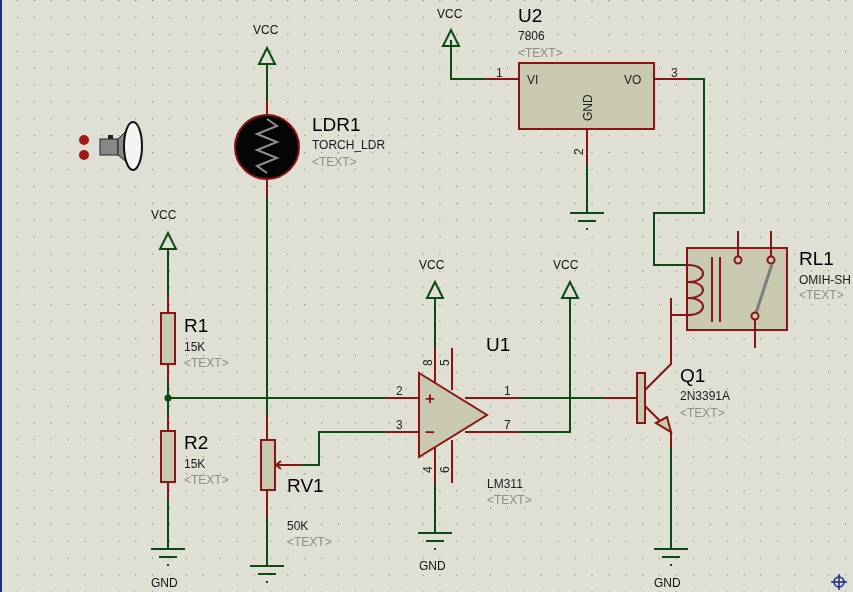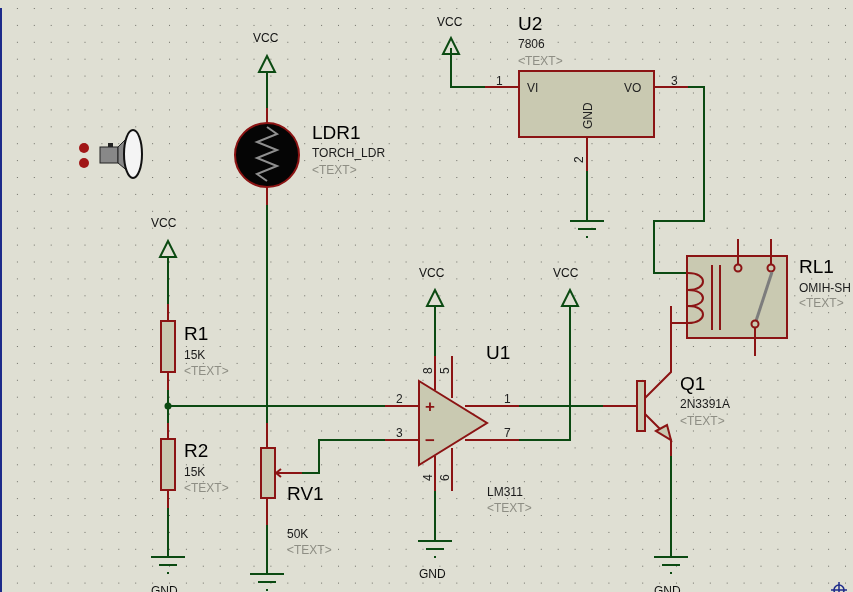--- a/index.html
+++ b/index.html
@@ -1,17 +1,17 @@
 <!DOCTYPE html>
 <html><head>
 <meta charset="utf-8">
 <style>
   html, body { margin: 0; padding: 0; }
   body { width: 853px; height: 592px; overflow: hidden; background: #dfdfd3; font-family: "Liberation Sans", sans-serif; }
-  #canvas { position: relative; width: 853px; height: 416px; margin-top: 8px; }
+  #canvas { position: relative; width: 853px; height: 416px; }
   svg { position: absolute; left: 0; top: 0; }
   .wire { stroke: #0b4a12; stroke-width: 2; fill: none; }
   .pin { stroke: #8b1414; stroke-width: 2; fill: none; }
   .body { fill: #c9c9b1; stroke: #8b1414; stroke-width: 2; }
   .pwr { stroke: #0b4a12; stroke-width: 2; fill: none; }
   .lbl-big { font-size: 19px; fill: #000; }
   .lbl-val { font-size: 12px; fill: #1a1a1a; }
   .lbl-txt { font-size: 12px; fill: #8e8e84; }
   .lbl-pwr { font-size: 12px; fill: #111; }
   .lbl-pin { font-size: 12px; fill: #222; }

